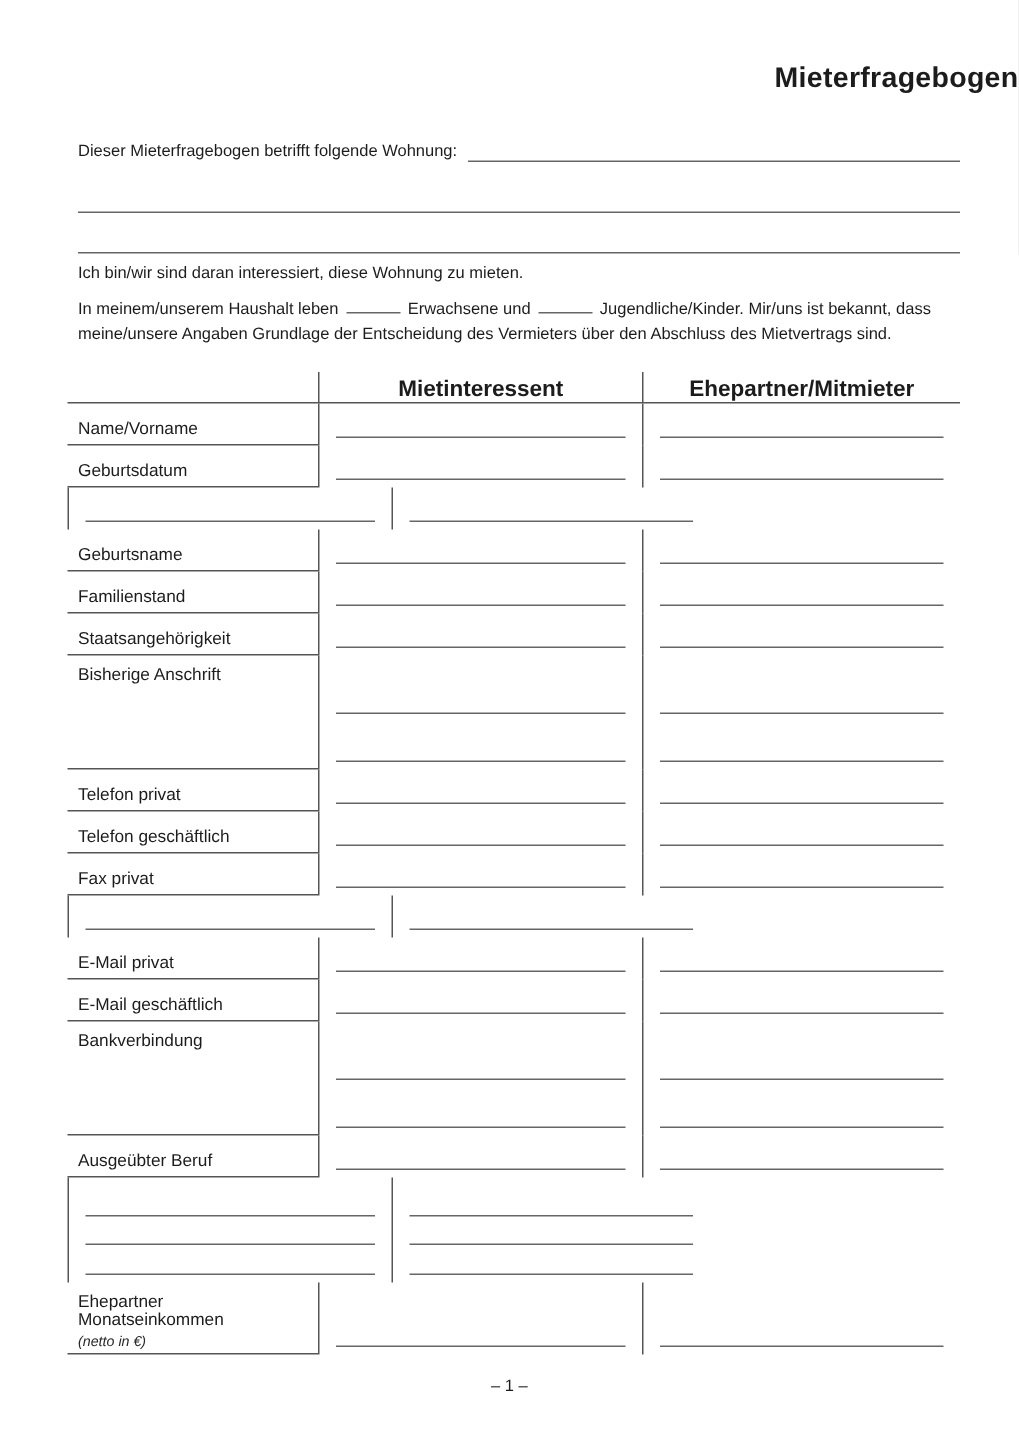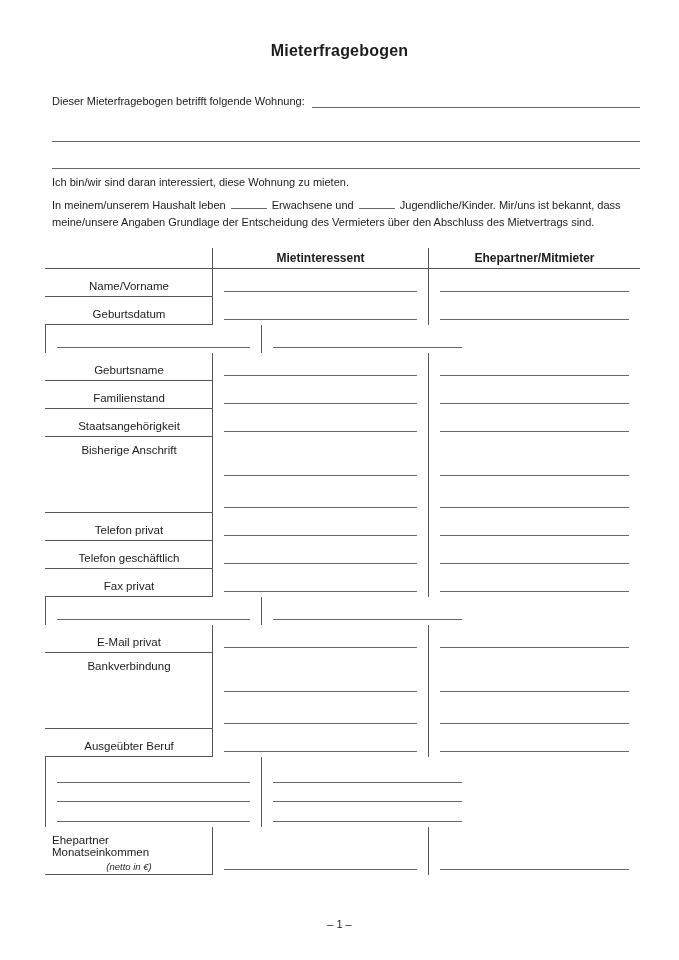--- a/index.html
+++ b/index.html
@@ -11,22 +11,22 @@
     font-family: "Liberation Sans", sans-serif;
     color: #1c1c1c;
     overflow: hidden;
     margin: 0 auto;
   }
   .doc-title {
     position: absolute;
     top: 42px;
     left: 0;
     width: 100%;
-    text-align: center;
-    font-size: 16px;
+    text-align: right;
+    font-size: 19px;
     font-weight: bold;
     letter-spacing: 0.2px;
   }
   .apartment-row {
     position: absolute;
     top: 93px;
     left: 52px;
     width: 588px;
     display: flex;
     align-items: flex-end;
@@ -81,21 +81,21 @@
     left: 45px;
     width: 595px;
   }
   .thead { display: flex; height: 20px; border-bottom: 1px solid #555; }
   .thead .lab-col { width: 167px; }
   .thead .hcell {
     box-sizing: border-box;
     border-left: 1px solid #555;
     text-align: center;
     font-weight: bold;
-    font-size: 12px;
+    font-size: 15px;
     padding-top: 3px;
   }
   .thead .hcell.c1 { width: 216px; }
   .thead .hcell.c2 { width: 212px; }
 
   .trow { display: flex; }
   .trow.h-single { height: 28px; }
   .trow.h-double { height: 76px; }
   .trow.h-triple { height: 70px; }
   .trow.h-income { height: 48px; }
@@ -103,21 +103,20 @@
   .label-cell {
     box-sizing: border-box;
     width: 167px;
     border-bottom: 1px solid #555;
     padding-left: 7px;
     padding-right: 6px;
     display: flex;
     flex-direction: column;
     justify-content: flex-end;
     font-size: 11.5px;
-    align-items: center;
   }
   .label-cell .lab { padding-bottom: 4px; }
   .trow.top-align .label-cell { justify-content: flex-start; padding-top: 7px; }
   .trow.top-align .label-cell .lab { padding-bottom: 0; }
   .label-cell .sublab {
     font-size: 9.5px;
     font-style: italic;
     padding-top: 3px;
     color: #2a2a2a;
   }
@@ -298,20 +297,31 @@
           <div class="label-cell">
             <div class="lab">E-Mail privat</div>
           </div>
           <div class="data-cell c1">
             <div class="fill-line"></div>
           </div>
           <div class="data-cell c2">
             <div class="fill-line"></div>
           </div>
         </div>
+        <div class="trow h-single">
+          <div class="label-cell">
+            <div class="lab">E-Mail geschäftlich</div>
+          </div>
+          <div class="data-cell c1">
+            <div class="fill-line"></div>
+          </div>
+          <div class="data-cell c2">
+            <div class="fill-line"></div>
+          </div>
+        </div>
         <div class="trow h-double top-align">
           <div class="label-cell">
             <div class="lab">Bankverbindung</div>
           </div>
           <div class="data-cell c1">
             <div class="fill-line"></div>
             <div class="fill-line"></div>
           </div>
           <div class="data-cell c2">
             <div class="fill-line"></div>

